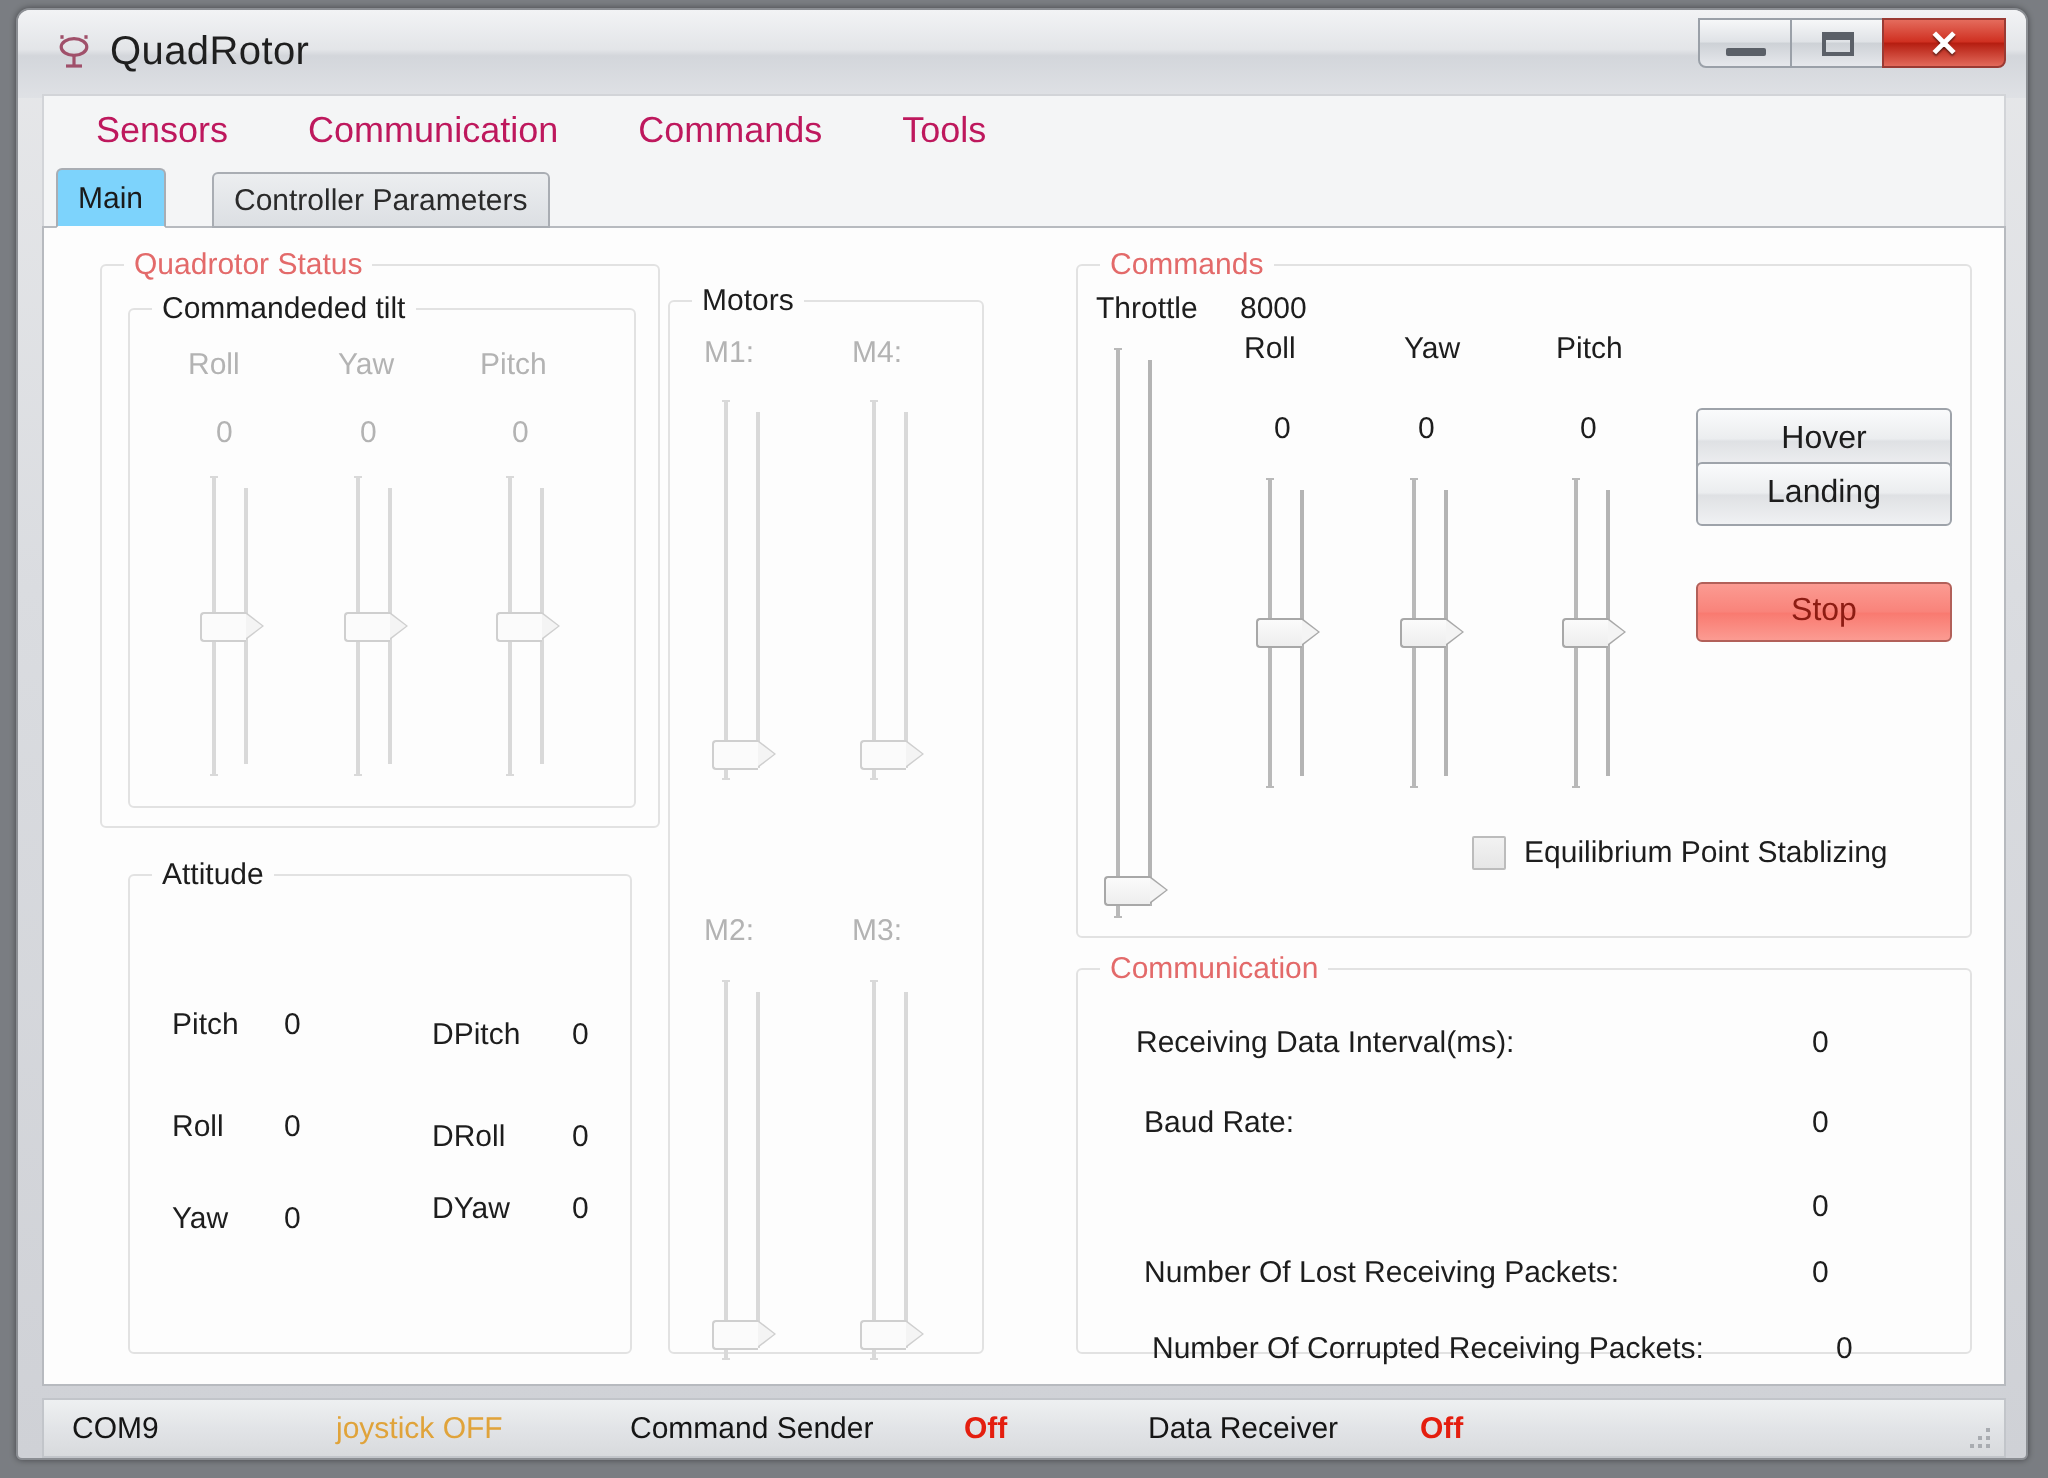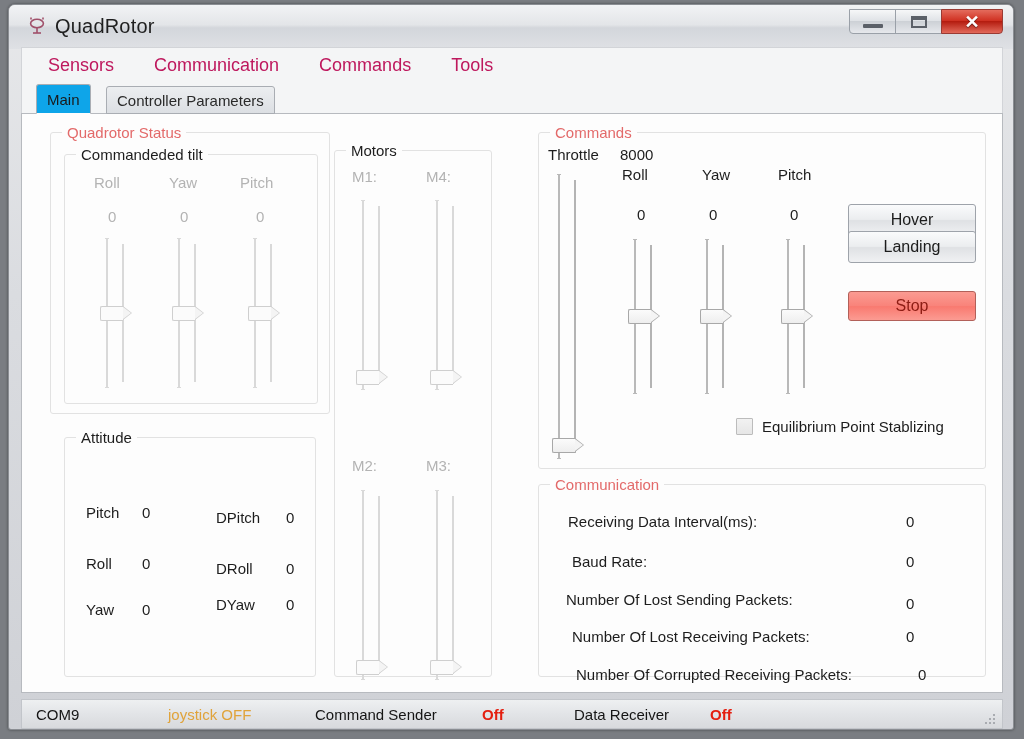--- a/index.html
+++ b/index.html
@@ -94,21 +94,21 @@
   .tab{
     position:absolute;top:3px;height:28px;
     box-sizing:border-box;
     font-size:15px;color:#1a1a1a;
     display:flex;align-items:center;justify-content:center;
     border:1px solid #a9adb3;
     border-radius:3px 3px 0 0;
     padding:0 10px;
   }
   .tab.active{
-    left:14px;background:#0ea5e9;border-bottom-color:#fdfdfd;z-index:3;
+    left:6px;background:#7dd3fc;border-bottom-color:#fdfdfd;z-index:3;
     top:1px;height:30px;
   }
   .tab.inactive{
     left:84px;background:linear-gradient(to bottom,#eceef0,#dcdfe3);
     color:#2a2a2a;z-index:2;
   }
 
   
   .tabpage{
     position:absolute;left:12px;top:108px;width:982px;height:580px;
@@ -412,21 +412,20 @@
 
         <div class="comm-row" style="top:37px;">
           <span class="comm-label" style="left:30px;">Receiving Data Interval(ms):</span>
           <span class="comm-value">0</span>
         </div>
         <div class="comm-row" style="top:77px;">
           <span class="comm-label" style="left:34px;">Baud Rate:</span>
           <span class="comm-value">0</span>
         </div>
         <div class="comm-row" style="top:115px;">
-          <span class="comm-label" style="left:28px;">Number Of Lost Sending Packets:</span>
           <span class="comm-value" style="top:4px;">0</span>
         </div>
         <div class="comm-row" style="top:152px;">
           <span class="comm-label" style="left:34px;">Number Of Lost Receiving Packets:</span>
           <span class="comm-value">0</span>
         </div>
         <div class="comm-row" style="top:190px;">
           <span class="comm-label" style="left:38px;">Number Of Corrupted Receiving Packets:</span>
           <span class="comm-value" style="left:380px;">0</span>
         </div>

